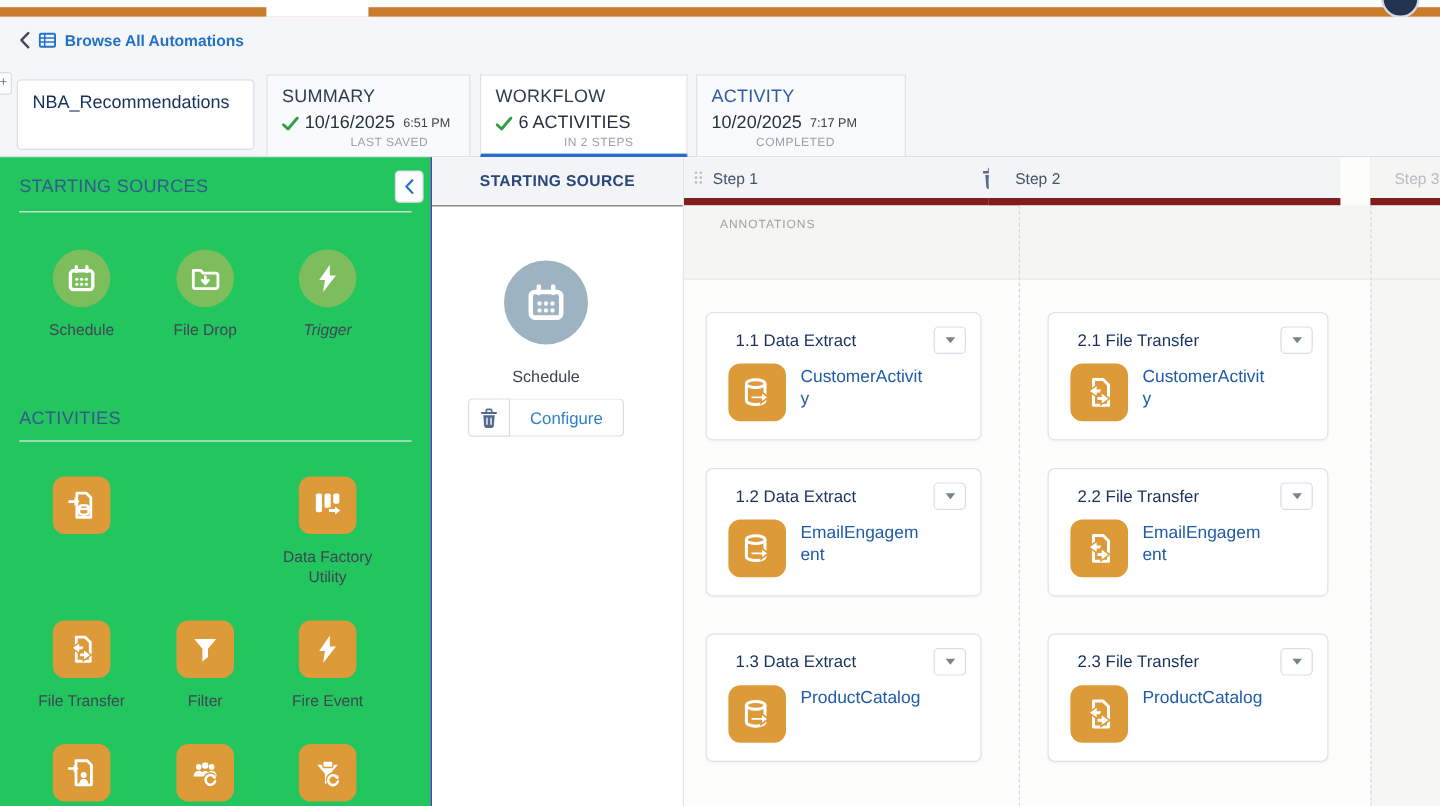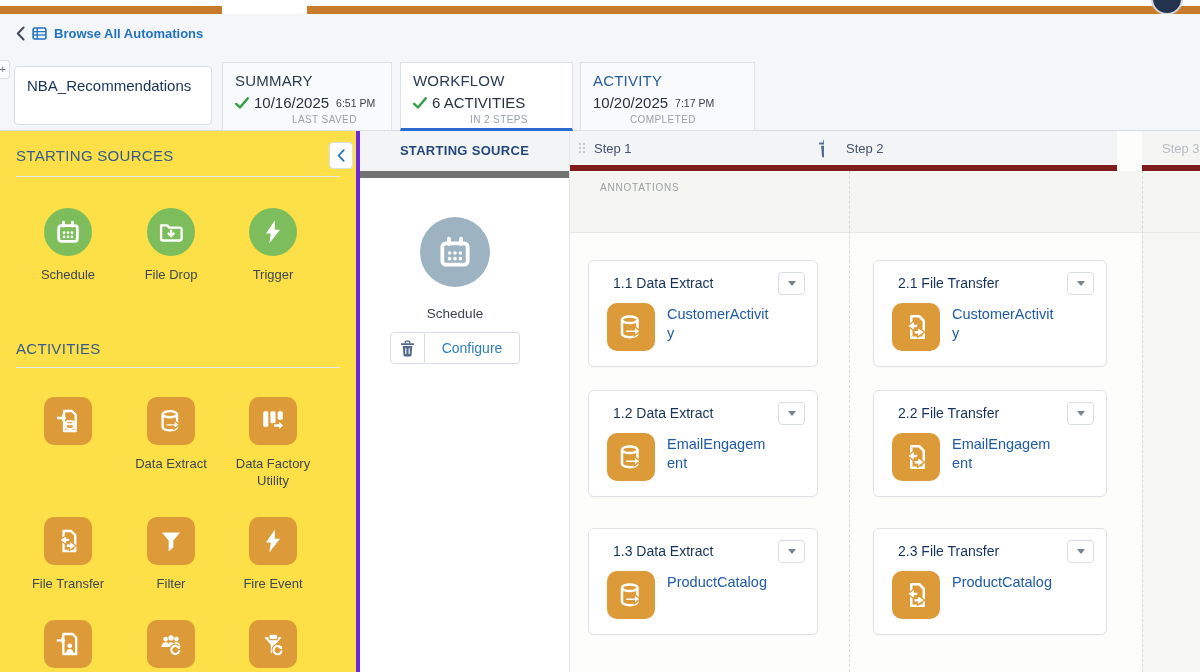--- a/index.html
+++ b/index.html
@@ -33,22 +33,22 @@
   .tab .title{font-size:15px;color:#2b3c52;letter-spacing:.2px;}
   .tab.activity .title{color:#2a5b9f;}
   .tab .row{display:flex;align-items:center;gap:5px;margin-top:5px;}
   .tab .check{color:#2f9e47;width:14px;height:12px;flex:0 0 auto;}
   .tab .big{font-size:15px;color:#28313f;}
   .tab .small{font-size:10.5px;color:#3c434e;margin-left:2px;}
   .tab .sub{font-size:10px;color:#99a1aa;letter-spacing:.4px;margin-top:3px;padding-left:37px;}
   .tab.summary .sub{margin-left:20px;}
   .tab.workflow .sub{margin-left:20px;}
   
-  .sidebar{position:absolute;top:131px;left:0;width:360px;bottom:0;background:#fde047;
-    border-right:4px solid #6d28d9;box-sizing:border-box;overflow:hidden;}
+  .sidebar{position:absolute;top:131px;left:0;width:360px;bottom:0;background:#22c55e;
+    border-right:1px solid #6d28d9;box-sizing:border-box;overflow:hidden;}
   .side-head{position:absolute;left:16px;font-size:15px;color:#35598f;letter-spacing:.3px;}
   .collapse-btn{position:absolute;top:11px;left:329px;width:24px;height:27px;background:#fdfdfe;
     border:1px solid #d8dde6;border-radius:4px;display:flex;align-items:center;justify-content:center;
     color:#2272c3;cursor:pointer;box-sizing:border-box;}
   .collapse-btn svg{width:8px;height:13px;}
   .side-hr{position:absolute;left:16px;right:16px;height:0;border-top:1px solid #e6e9ed;}
   .src-item,.act-item{position:absolute;text-align:center;cursor:pointer;}
   .src-item{width:96px;}
   .act-item{width:104px;}
   .circ{width:48px;height:48px;border-radius:50%;background:#7dbd5c;margin:0 auto;
@@ -70,21 +70,21 @@
     box-sizing:border-box;display:flex;align-items:center;font-size:13px;color:#42526b;z-index:4;}
   .step-header.h1{left:210px;width:279px;padding:0 14px 0 8px;}
   .step-header.h2{left:464px;width:293px;padding:0 14px 0 22px;}
   .step-header.h3{left:782px;right:0;padding:0 0 0 20px;color:#b6bcc2;background:#f5f5f3;}
   .drag-dots{width:8px;height:12px;margin-right:8px;flex:0 0 auto;}
   .step-header .spacer{flex:1;}
   .hdr-trash{width:17px;height:19px;color:#54698b;cursor:pointer;flex:0 0 auto;}
   
   .ss-col{position:absolute;left:0;top:0;width:210px;bottom:0;background:#fff;
     border-right:1px solid #e2e5e9;box-sizing:border-box;z-index:3;}
-  .ss-header{height:40px;background:#f2f4f6;border-bottom:7px solid #737373;line-height:40px;
+  .ss-header{height:40px;background:#f2f4f6;border-bottom:1px solid #737373;line-height:40px;
     text-align:center;color:#27477c;font-weight:700;font-size:13px;letter-spacing:.3px;}
   .ss-circle{position:absolute;top:86px;left:60px;width:70px;height:70px;border-radius:50%;
     background:#9db3c2;display:flex;align-items:center;justify-content:center;}
   .ss-circle svg{width:38px;height:38px;}
   .ss-label{position:absolute;top:175px;left:35px;width:120px;text-align:center;
     font-size:13.5px;color:#3a4350;}
   .ss-btns{position:absolute;top:201px;left:30px;display:flex;}
   .btn{height:32px;background:#fff;border:1px solid #d8dde6;box-sizing:border-box;cursor:pointer;
     display:flex;align-items:center;justify-content:center;}
   .btn.trash{width:35px;border-radius:4px 0 0 4px;color:#54698b;}
@@ -279,46 +279,38 @@
     <div class="item-lbl">Schedule</div>
   </div>
   <div class="src-item" style="top:77px;left:123px;">
     <div class="circ">
         <svg>
           <use href="#i-folder-down"></use>
         </svg>
       </div>
     <div class="item-lbl">File Drop</div>
   </div>
-  <div class="src-item" style="top:77px;left:225px;">
+  <div class="src-item" style="top:77px;left:225px;font-style:italic;">
     <div class="circ">
         <svg>
           <use href="#i-bolt"></use>
         </svg>
       </div>
     <div class="item-lbl">Trigger</div>
   </div>
 
   <div class="side-head" style="top:209px;">ACTIVITIES</div>
   <div class="side-hr" style="top:236px;"></div>
 
   <div class="act-item" style="top:266px;left:16px;">
     <div class="sq">
         <svg>
           <use href="#i-doc-db"></use>
         </svg>
       </div>
-  </div>
-  <div class="act-item" style="top:266px;left:119px;">
-    <div class="sq">
-        <svg>
-          <use href="#i-db-arrow"></use>
-        </svg>
-      </div>
-    <div class="item-lbl">Data Extract</div>
   </div>
   <div class="act-item" style="top:266px;left:221px;">
     <div class="sq">
         <svg>
           <use href="#i-db-stack"></use>
         </svg>
       </div>
     <div class="item-lbl">Data Factory Utility</div>
   </div>
   <div class="act-item" style="top:386px;left:16px;">

